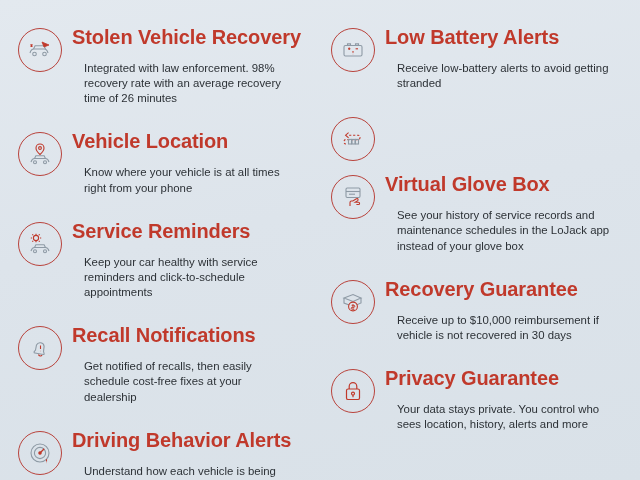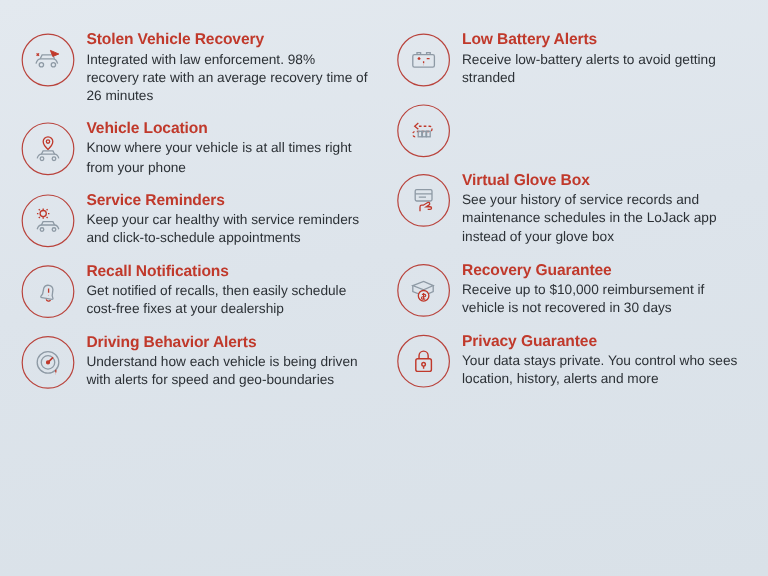--- a/index.html
+++ b/index.html
@@ -52,31 +52,31 @@
   }
   .icon-wrap svg {
     display: block;
   }
   .text-wrap {
     flex: 1 1 auto;
     min-width: 0;
   }
   .feature-title {
     color: #c0392b;
-    font-size: 13px;
+    font-size: 20px;
     font-weight: bold;
     line-height: 1.15;
     margin: 0 0 2px 0;
     letter-spacing: -0.1px;
   }
   .feature-desc {
     color: #2c3136;
     font-size: 11.4px;
     line-height: 1.33;
-    margin: 0;
+    margin: 12px;
   }
 </style>
 </head>
 <body>
 
 <div id="page">
   <div class="columns">
 
     <div class="col">
 

